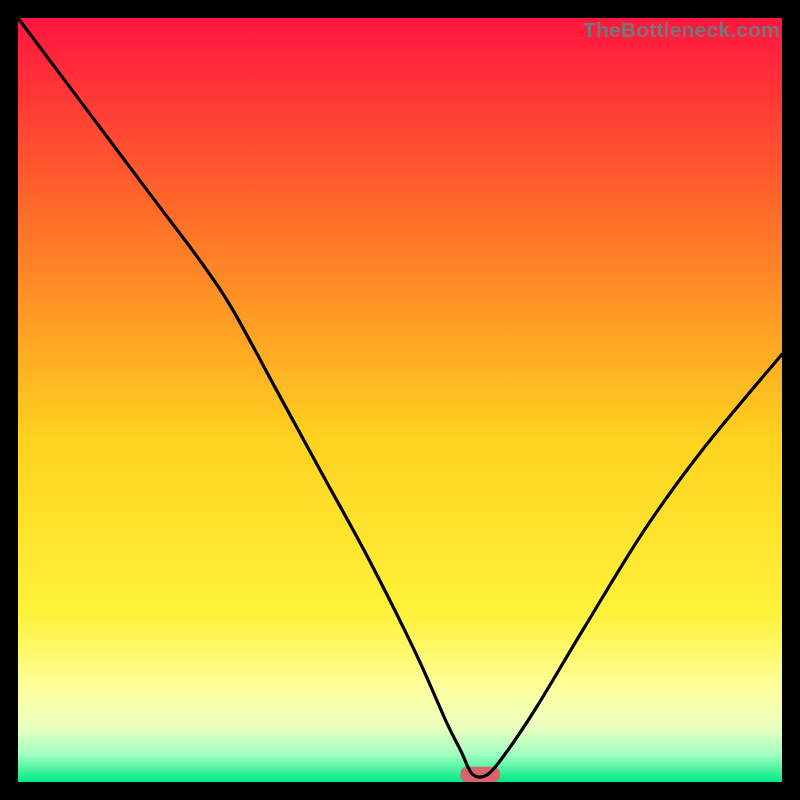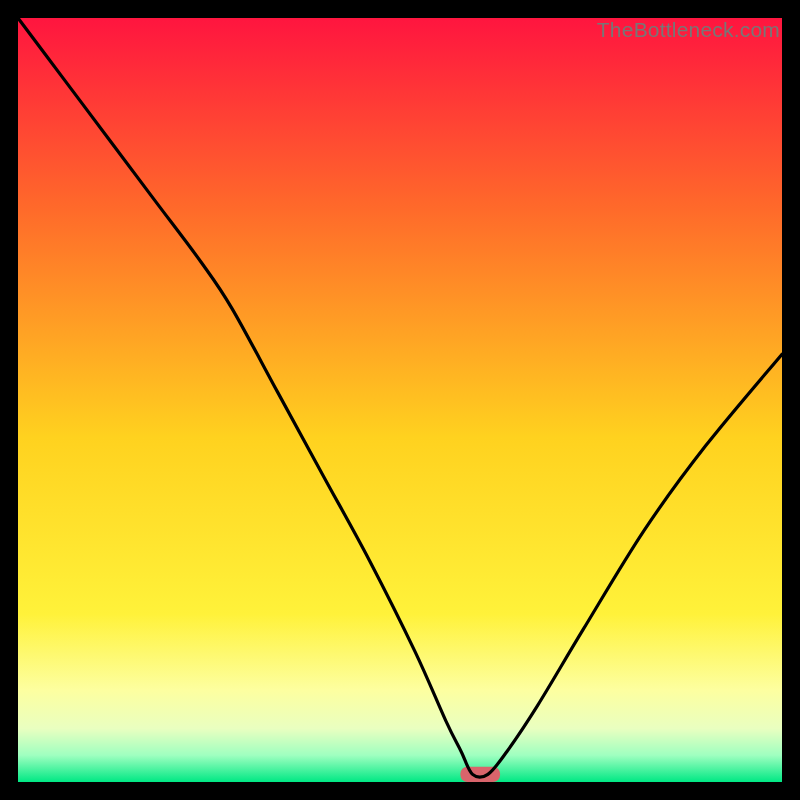--- a/index.html
+++ b/index.html
@@ -26,21 +26,21 @@
     width: 764px;
     height: 764px;
   }
   .watermark {
     position: absolute;
     top: 0px;
     right: 2px;
     color: #777;
     font-size: 21px;
     letter-spacing: 0.2px;
-    font-weight: 400;
+    font-weight: 700;
     user-select: none;
   }
   svg {
     display: block;
   }
 </style>
 </head>
 <body>
 
 <div class="frame">

